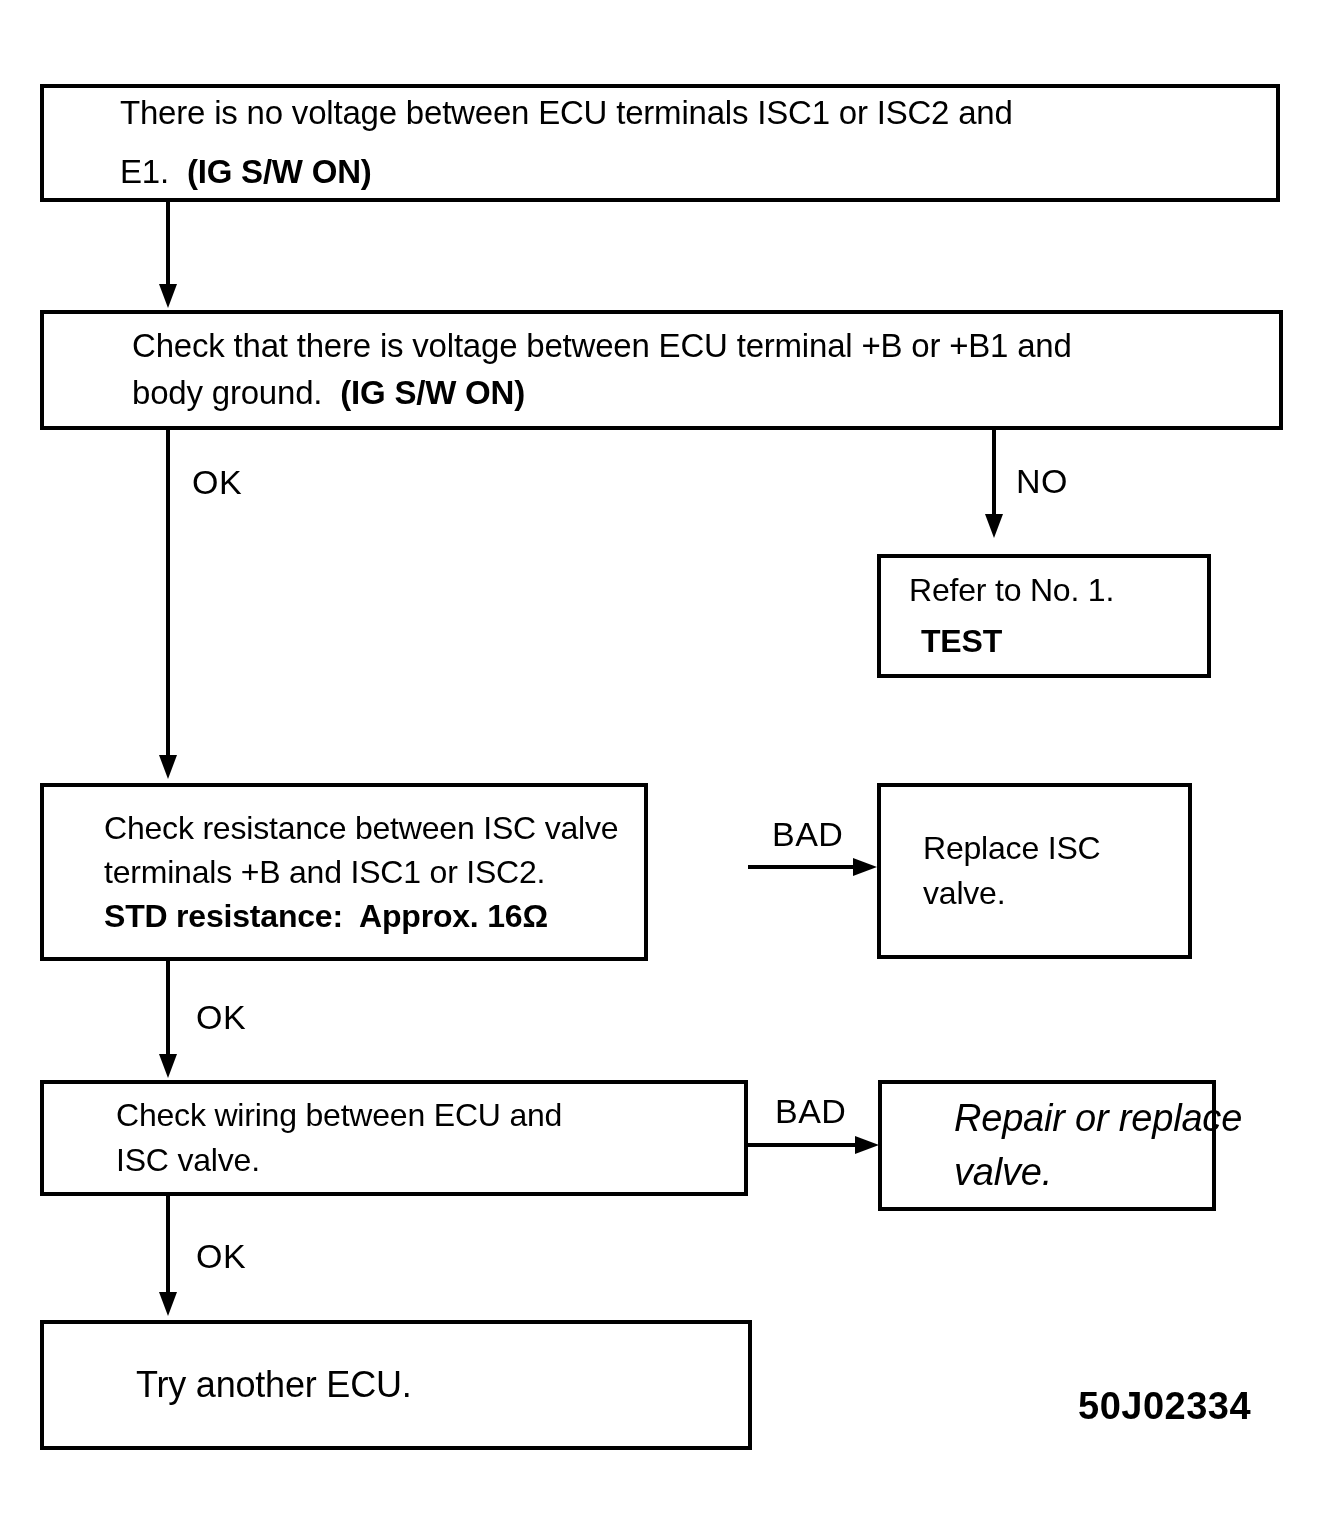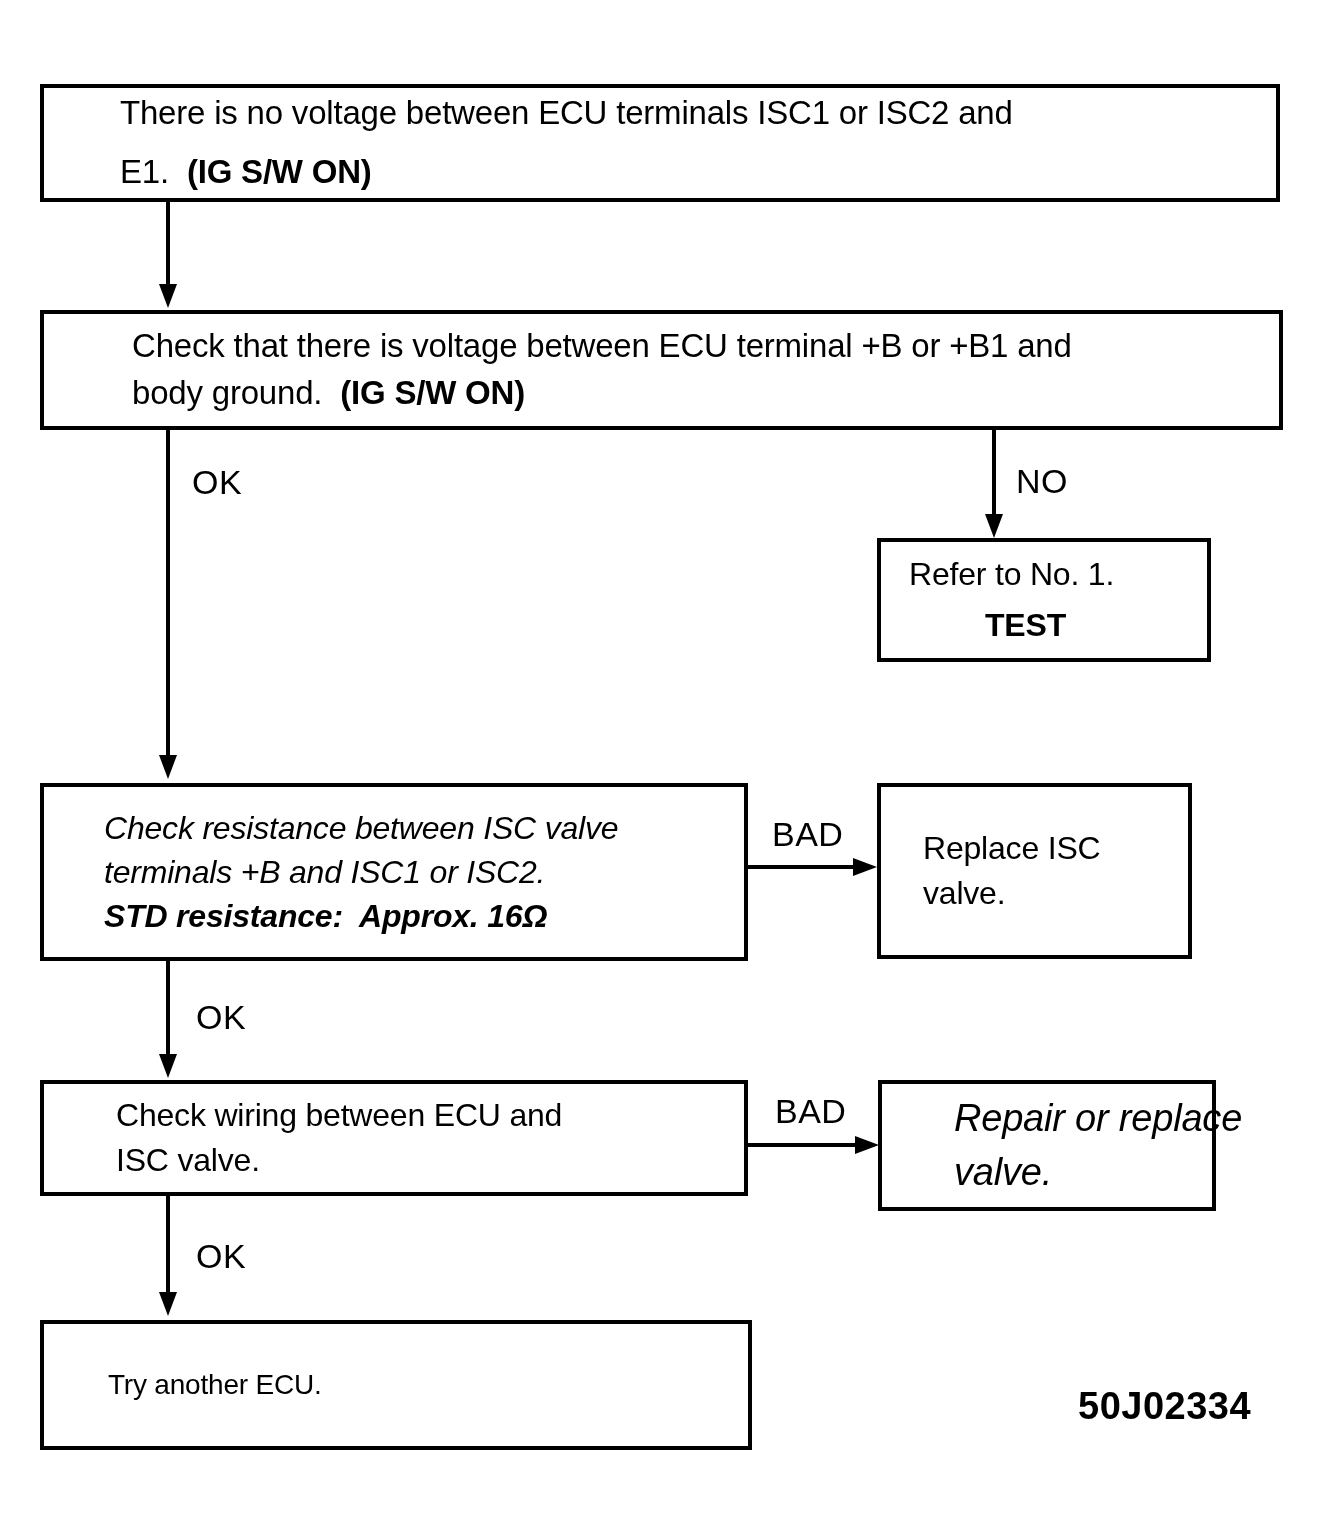--- a/index.html
+++ b/index.html
@@ -37,38 +37,38 @@
   }
   .b { font-weight: bold; }
 
   
   #box-no-voltage   { left: 40px;  top: 84px;   width: 1240px; height: 118px; gap: 12px; }
   #box-no-voltage .line { padding-left: 76px; }
 
   #box-check-voltage{ left: 40px;  top: 310px;  width: 1243px; height: 120px; }
   #box-check-voltage .line { padding-left: 88px; }
 
-  #box-refer-test   { left: 877px; top: 538px;  width: 334px;  height: 124px; }
+  #box-refer-test   { left: 877px; top: 554px;  width: 334px;  height: 124px; }
   #box-refer-test .line { padding-left: 28px; font-size: 32px; }
-  #box-refer-test .line.indent { padding-left: 104px; margin-top: 6px; }
+  #box-refer-test .line.indent { padding-left: 40px; margin-top: 6px; }
 
-  #box-check-resistance { left: 40px; top: 783px; width: 708px; height: 178px; font-style: italic; }
+  #box-check-resistance { left: 40px; top: 783px; width: 608px; height: 178px; }
   #box-check-resistance .line { padding-left: 60px; font-size: 32px; line-height: 1.38; }
 
   #box-replace-valve { left: 877px; top: 783px; width: 315px; height: 176px; }
   #box-replace-valve .line { padding-left: 42px; font-size: 32px; line-height: 1.42; }
 
   #box-check-wiring { left: 40px; top: 1080px; width: 708px; height: 116px; }
   #box-check-wiring .line { font-size: 32px; line-height: 1.42; }
 
   #box-repair-wiring { left: 878px; top: 1080px; width: 338px; height: 131px; }
   #box-repair-wiring .line { font-size: 38px; line-height: 1.42; font-style: italic; }
 
   #box-try-ecu { left: 40px; top: 1320px; width: 712px; height: 130px; }
-  #box-try-ecu .line { padding-left: 64px; font-size: 28px; }
+  #box-try-ecu .line { padding-left: 92px; font-size: 36px; }
 
   
   .vline {
     position: absolute;
     width: 4px;
     background: #000000;
   }
   .hline {
     position: absolute;
     height: 4px;

